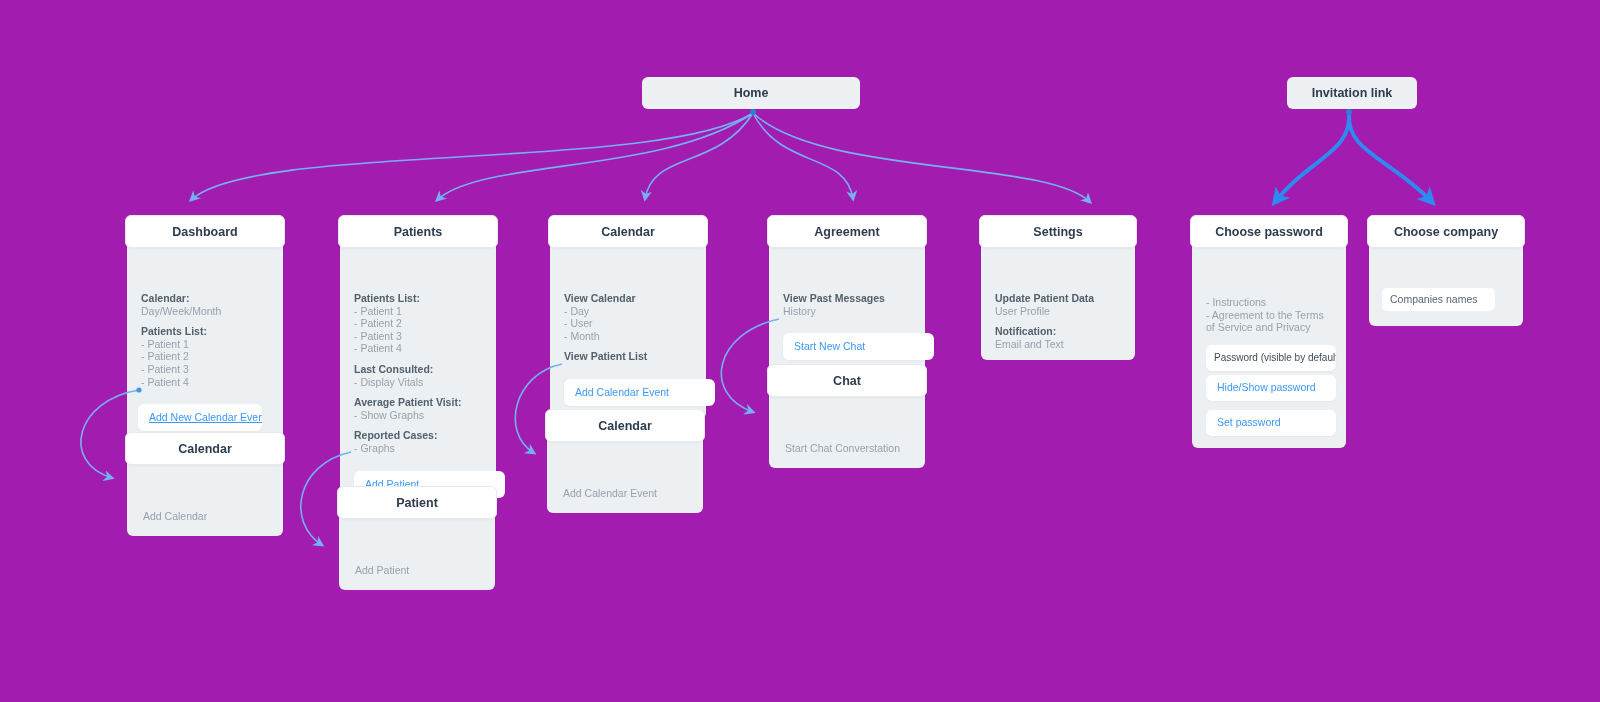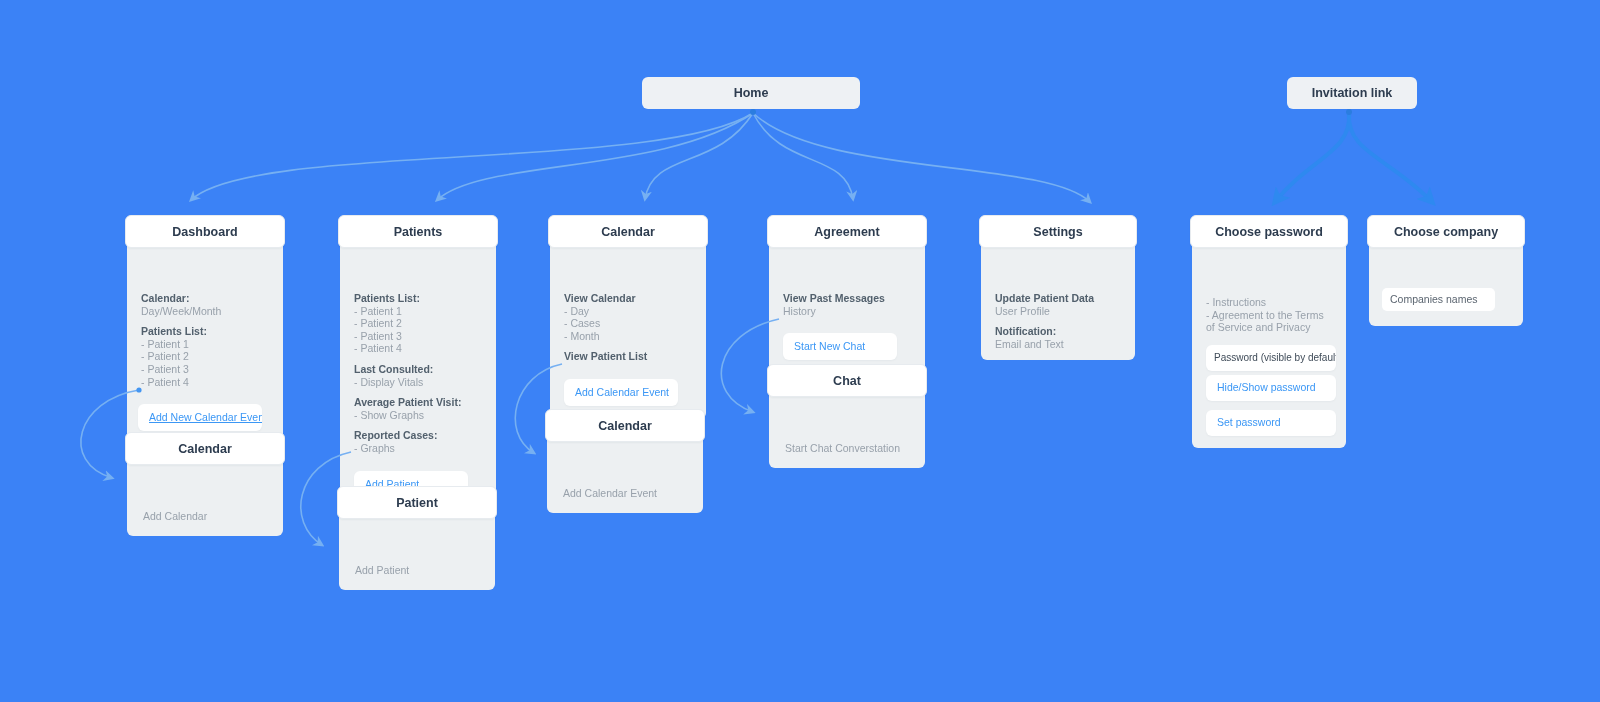--- a/index.html
+++ b/index.html
@@ -1,19 +1,19 @@
 <!DOCTYPE html>
 <html><head>
 <meta charset="utf-8">
 <style>
   * { margin:0; padding:0; box-sizing:border-box; }
   html,body { background:#ffffff; }
   .canvas {
     position:relative; width:1600px; height:702px; overflow:hidden;
-    font-family:"Liberation Sans", sans-serif; background:#3b82f6;
+    font-family:"Liberation Sans", sans-serif; background:#a21caf;
   }
   svg.wires { position:absolute; left:0; top:0; z-index:6; pointer-events:none; }
 
   
   .topnode {
     position:absolute; height:32px; background:#eef1f4; border-radius:6px;
     display:flex; align-items:center; justify-content:center;
     font-size:12.5px; font-weight:700; color:#2d3c4f; z-index:2;
   }
 
@@ -32,21 +32,21 @@
     padding:71px 15px 13px 14px; 
     font-size:10.5px; line-height:1.2; color:#98a1ab;
   }
   .card-body.sub { padding:72px 13px 13px 16px; }
   .para { margin-bottom:8px; }
   .para:last-child { margin-bottom:0; }
   .lbl { font-weight:700; color:#52606d; }
   .itm { color:#98a1ab; }
 
   .btn {
-    background:#ffffff; border-radius:6px; height:27px; width:114px;
+    background:#ffffff; border-radius:6px; height:27px; width:151px;
     display:flex; align-items:center; padding:0 11px; margin-top:16px;
     font-size:10.5px; color:#3b97f5; cursor:pointer;
     box-shadow:0 1px 2px rgba(24,50,80,.04); white-space:nowrap; overflow:hidden;
   }
   .btn.dark { color:#3f4b58; font-size:10px; padding:0 8px; }
   .btn.stack { margin-top:0; width:130px; height:26px; }
 
   .input-box {
     background:#ffffff; border-radius:5px; height:23px; width:113px;
     display:flex; align-items:center; padding:0 8px; margin-top:0;
@@ -161,21 +161,21 @@
   </div>
 
   <div class="card" style="left:548px; top:215px; width:160px;">
     <div class="card-header">
       <span>Calendar</span>
     </div>
     <div class="card-body">
       <div class="para">
         <div class="lbl">View Calendar</div>
         <div class="itm">- Day</div>
-        <div class="itm">- Cases</div>
+        <div class="itm">- User</div>
         <div class="itm">- Month</div>
       </div>
       <div class="para">
         <div class="lbl">View Patient List</div>
       </div>
       <div class="btn">Add Calendar Event</div>
     </div>
   </div>
 
   <div class="card" style="left:545px; top:409px; width:160px;">

